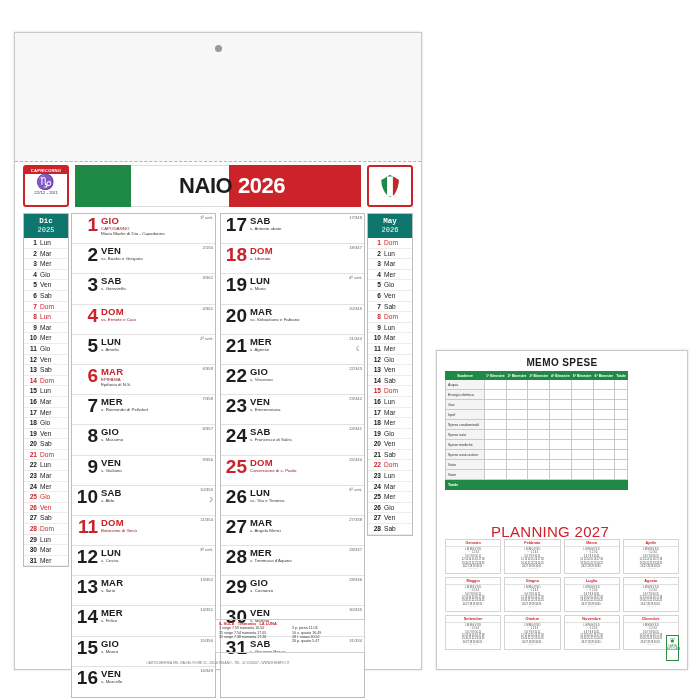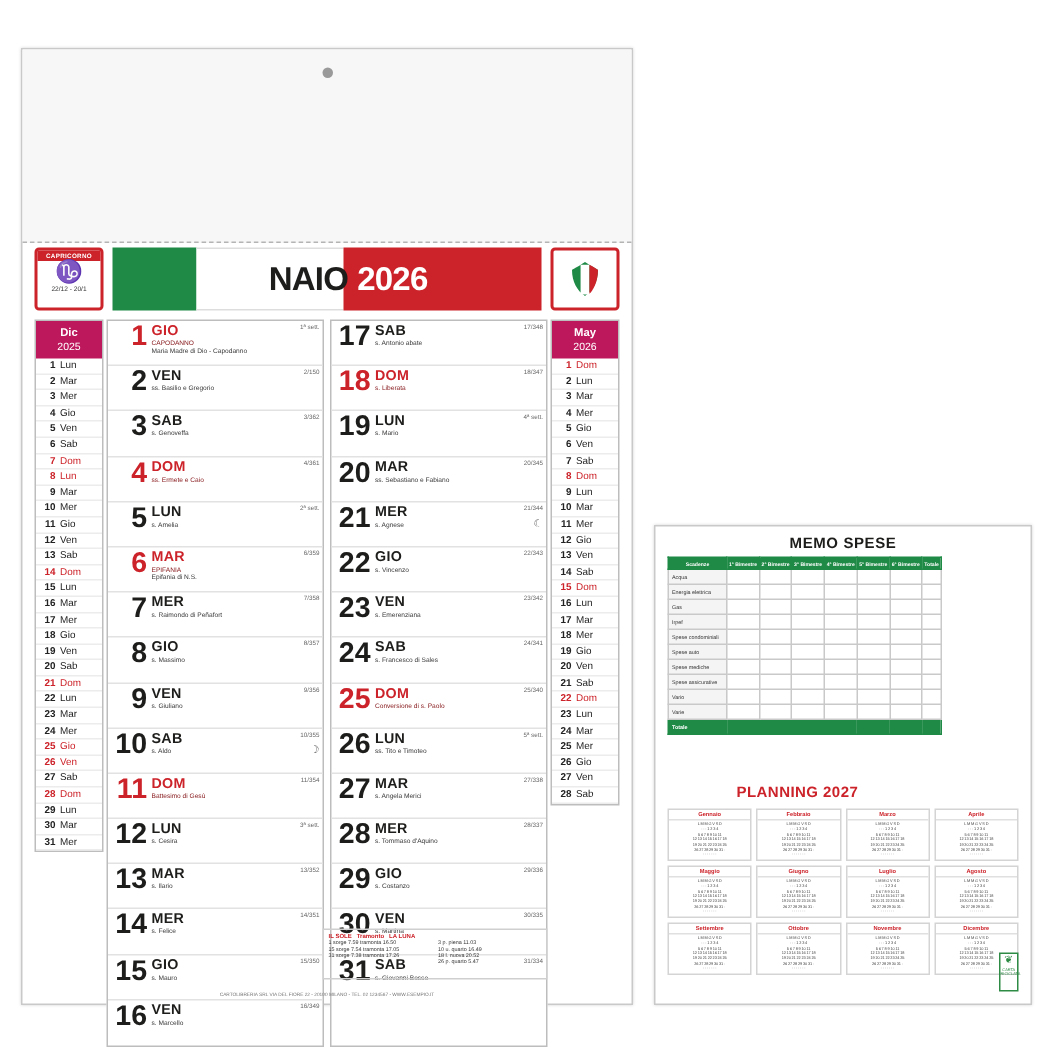--- a/index.html
+++ b/index.html
@@ -25,21 +25,21 @@
   .mb-r{flex:0 0 132px;background:#cc2229;}
   .mtitle{position:absolute;left:52px;top:0;width:268px;height:42px;line-height:42px;text-align:center;font-size:22px;font-weight:bold;letter-spacing:-.5px;}
   .mtitle .t1{color:#ffffff;}
   .mtitle .t2{color:#1d1d1b;}
   .mtitle .t3{color:#ffffff;margin-left:6px;}
 
   
   .side{position:absolute;top:180px;width:44px;border:1px solid #bdbdbd;background:#fff;}
   .side.left{left:8px;}
   .side.right{right:8px;}
-  .side-hd{background:#be185d;color:#fff;text-align:center;font-size:7.5px;font-weight:bold;line-height:9px;padding:3px 0;}
+  .side-hd{background:#0f766e;color:#fff;text-align:center;font-size:7.5px;font-weight:bold;line-height:9px;padding:3px 0;font-family:Liberation Mono, monospace;}
   .side-hd .yr{font-weight:normal;font-size:7px;}
   .side ul{list-style:none;margin:0;padding:0;}
   .side li{display:flex;font-size:6.6px;line-height:10.6px;height:10.6px;border-bottom:1px solid #ececec;padding:0 2px;box-sizing:border-box;color:#222;}
   .side li .n{width:11px;text-align:right;margin-right:3px;font-weight:bold;}
   .side li .d{flex:1;text-align:left;}
   .side li.hol{color:#cc2229;}
 
   
   .grid{position:absolute;left:56px;top:180px;right:56px;display:flex;gap:4px;}
   .col{flex:1;border:1px solid #bdbdbd;background:#fff;}
@@ -72,21 +72,21 @@
 
   
   .memo{position:absolute;left:436px;top:350px;width:250px;height:318px;background:#fff;border:1px solid #c9c9c9;box-shadow:0 0 2px rgba(0,0,0,.18);}
   .memo-title{position:absolute;left:0;top:6px;width:100%;text-align:center;font-size:10px;font-weight:bold;color:#1d1d1b;letter-spacing:.4px;}
   .memo-tbl{position:absolute;left:8px;top:20px;right:8px;border-collapse:collapse;font-size:3.6px;}
   .memo-tbl th{background:#1f8a46;color:#fff;font-size:3.4px;font-weight:bold;border:1px solid #1f8a46;padding:1.5px 1px;}
   .memo-tbl td{border:1px solid #c9c9c9;height:9px;padding:0 2px;color:#333;font-size:3.6px;}
   .memo-tbl td.lbl{width:34px;background:#f4f4f4;}
   .memo-tbl tr.tot td{background:#1f8a46;color:#fff;border-color:#1f8a46;font-weight:bold;}
 
-  .plan-title{position:absolute;left:10px;top:172px;font-size:10px;font-weight:bold;color:#cc2229;letter-spacing:.3px;padding-left:44px;}
+  .plan-title{position:absolute;left:10px;top:172px;font-size:15px;font-weight:normal;color:#cc2229;letter-spacing:.3px;padding-left:44px;}
   .mini-wrap{position:absolute;left:8px;top:188px;right:8px;display:grid;grid-template-columns:repeat(4,1fr);gap:3px;}
   .mini{border:1px solid #d4d4d4;}
   .mini .mh{font-size:3.8px;font-weight:bold;text-align:center;color:#cc2229;line-height:6px;border-bottom:1px solid #e0e0e0;}
   .mini .mb{font-size:2.6px;line-height:3.4px;color:#444;padding:1px;text-align:center;letter-spacing:-.1px;}
   .eco2{position:absolute;right:8px;bottom:8px;width:13px;height:26px;border:1px solid #2e8b45;font-size:2.6px;color:#2e8b45;text-align:center;line-height:3.4px;padding-top:1px;box-sizing:border-box;}
   .eco2 .leaf{font-size:7px;line-height:8px;}
 </style>
 </head>
 <body>
 

